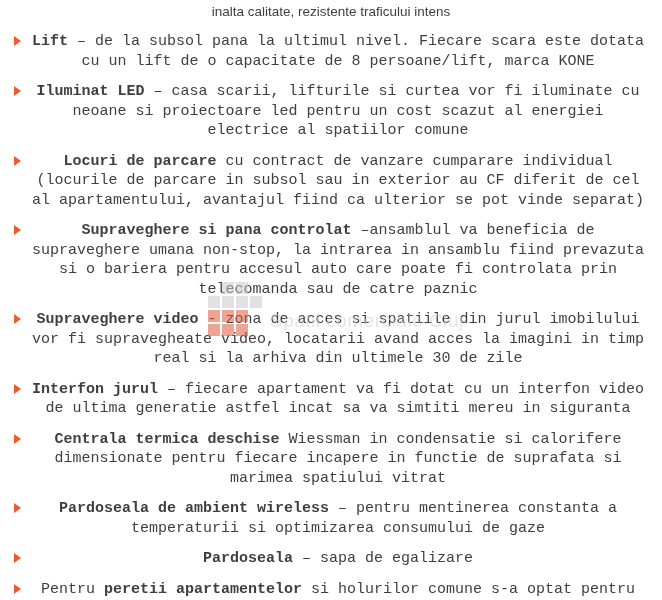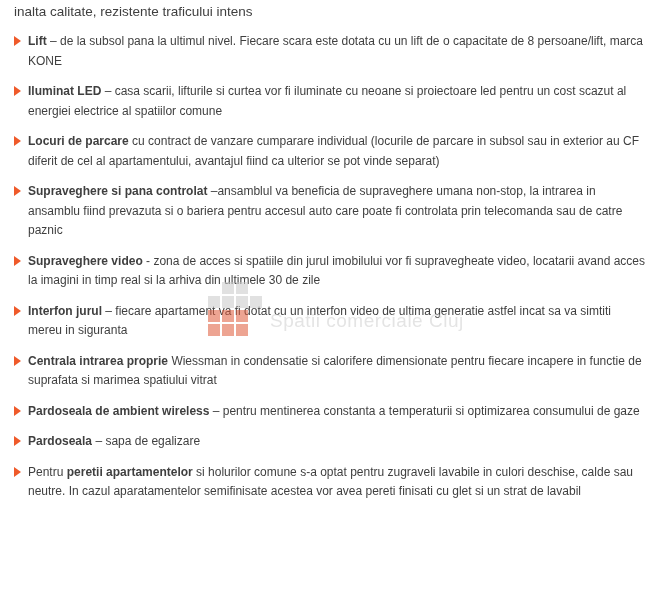--- a/index.html
+++ b/index.html
@@ -14,40 +14,42 @@
     color: #3f3f3f;
     overflow: hidden;
     position: relative;
   }
   .page {
     position: relative;
     width: 662px;
     height: 600px;
     box-sizing: border-box;
     padding: 0 14px;
+    text-align: center;
   }
   .intro {
     font-size: 13.5px;
     line-height: 19px;
     color: #3f3f3f;
     padding-top: 2px;
     margin: 0 0 11px 0;
   }
   ul.features {
     list-style: none;
     margin: 0;
     padding: 0;
   }
   ul.features li {
     position: relative;
     padding-left: 14px;
     margin-bottom: 11px;
-    font-size: 12px;
+    font-size: 15px;
     line-height: 19.5px;
     color: #3f3f3f;
+    font-family: Liberation Mono, monospace;
   }
   ul.features li .bullet {
     position: absolute;
     left: 0;
     top: 4px;
     width: 0;
     height: 0;
     border-top: 5px solid transparent;
     border-bottom: 5px solid transparent;
     border-left: 7px solid #ef5a2a;
@@ -123,21 +125,21 @@
     <li>
       <span class="bullet"></span>
       <span class="lead">Supraveghere video</span><span>  - zona de acces si spatiile din jurul imobilului vor fi supravegheate video, locatarii avand acces la imagini in timp real si la arhiva din ultimele 30 de zile</span>
     </li>
     <li>
       <span class="bullet"></span>
       <span class="lead">Interfon jurul</span><span> – fiecare apartament va fi dotat cu un interfon video de ultima generatie astfel incat sa va simtiti mereu in siguranta</span>
     </li>
     <li>
       <span class="bullet"></span>
-      <span class="lead">Centrala intrarea proprie</span><span> Wiessman in condensatie si calorifere dimensionate pentru fiecare incapere in functie de suprafata si marimea spatiului vitrat</span>
+      <span class="lead">Centrala termica deschise</span><span> Wiessman in condensatie si calorifere dimensionate pentru fiecare incapere in functie de suprafata si marimea spatiului vitrat</span>
     </li>
     <li>
       <span class="bullet"></span>
       <span class="lead">Pardoseala de ambient wireless</span><span> – pentru mentinerea constanta a temperaturii si optimizarea consumului de gaze</span>
     </li>
     <li>
       <span class="bullet"></span>
       <span class="lead">Pardoseala</span><span> – sapa de egalizare</span>
     </li>
     <li>

